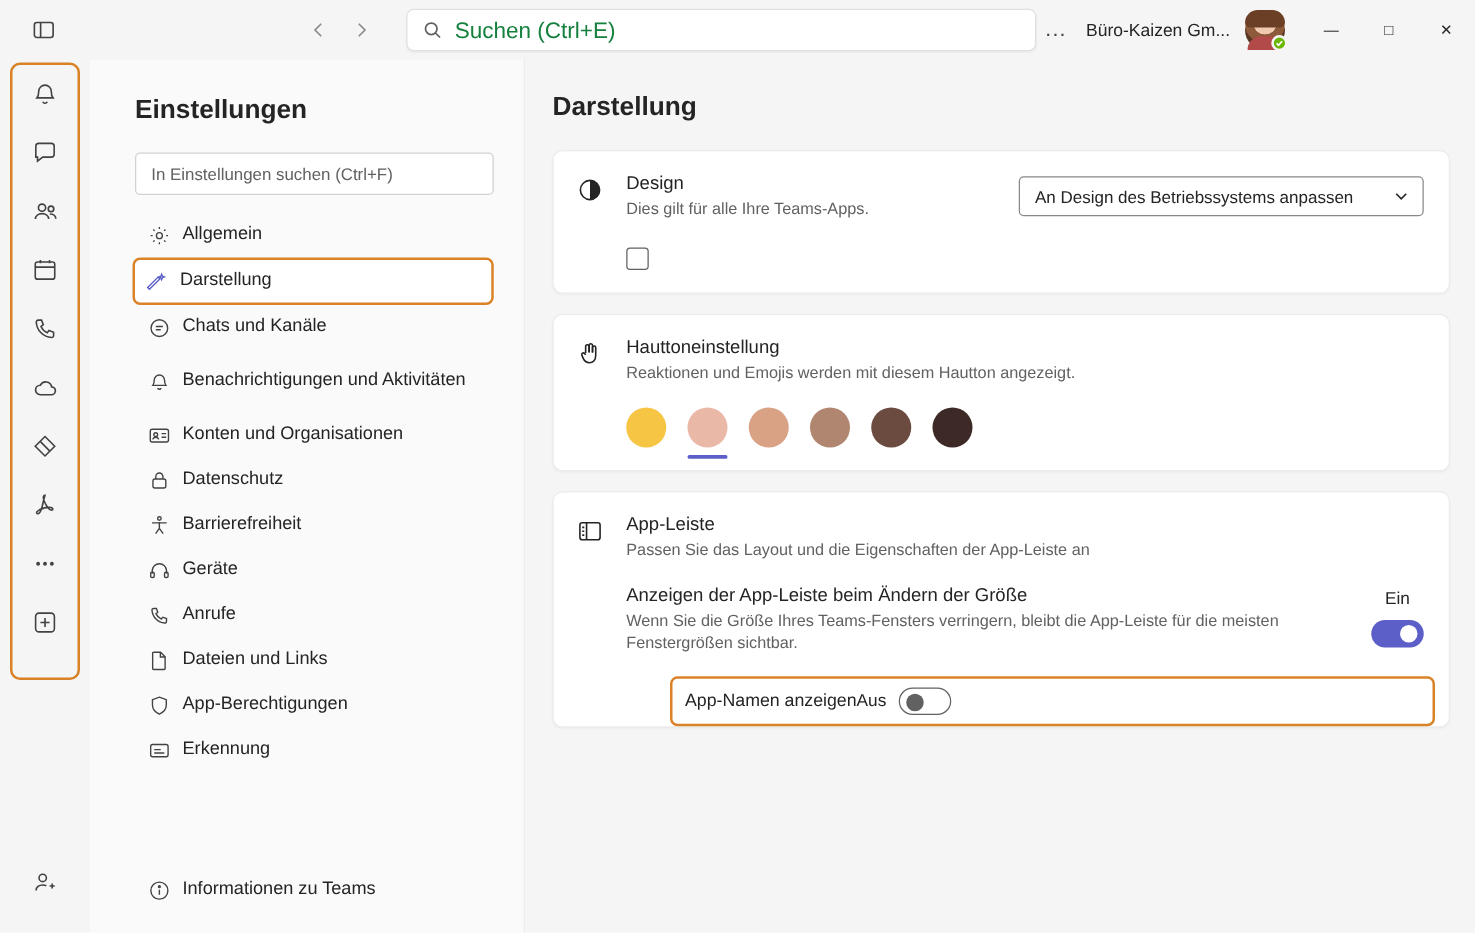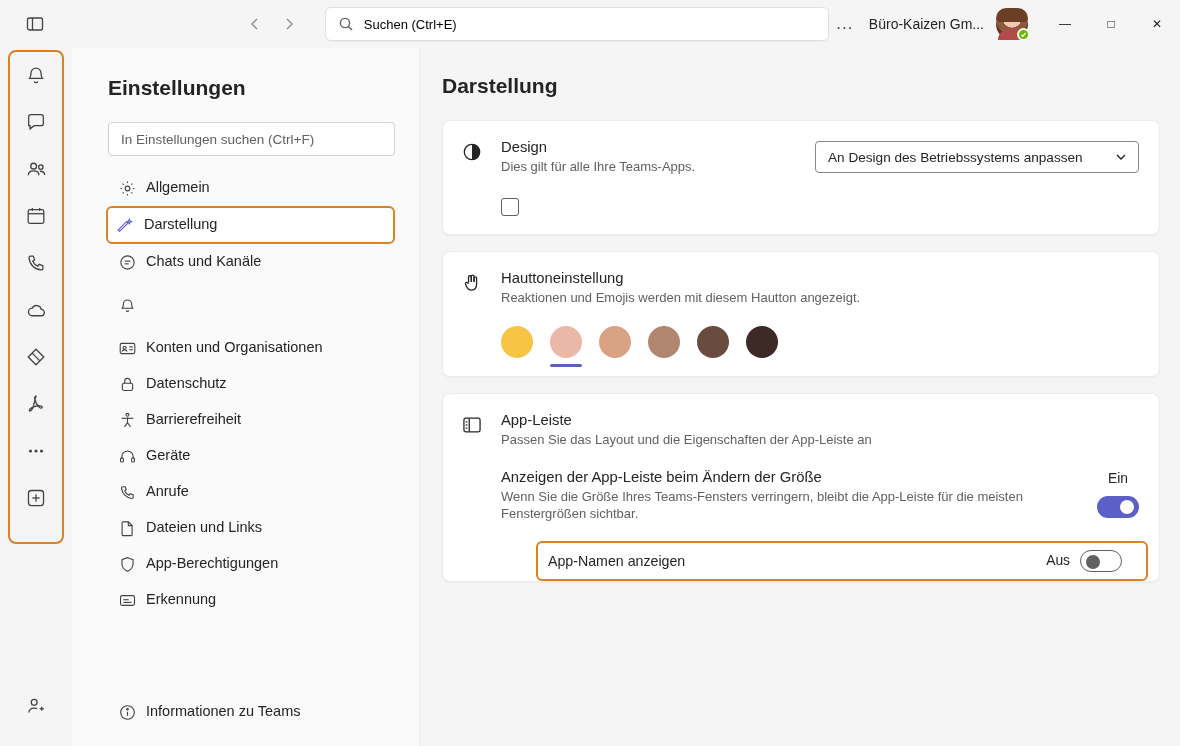--- a/index.html
+++ b/index.html
@@ -47,21 +47,21 @@
     width: 512px; height: 34px;
     background: #ffffff;
     border: 1px solid #e0e0e0;
     border-radius: 6px;
     display: flex; align-items: center;
     padding: 0 12px;
     box-shadow: 0 1px 1px rgba(0,0,0,0.04);
   }
   .searchbar .s-icon { color: #616161; margin-right: 10px; display:flex; }
   .searchbar .s-text {
-    color: #000000; font-size: 13px;
+    color: #15803d; font-size: 18px;
   }
 
   .tb-right {
     margin-left: auto; display: flex; align-items: center; height: 48px;
   }
   .ellipsis {
     width: 32px; height: 32px; display:flex; align-items:center; justify-content:center;
     color: #424242; font-size: 17px; letter-spacing: 1px;
   }
   .org-name {
@@ -233,21 +233,21 @@
     position: absolute; top: 4px; width: 14px; height: 14px; border-radius: 50%;
   }
   .toggle.on .knob { right: 5px; background: #ffffff; }
   .toggle.off .knob { left: 5px; background: #616161; }
 
   .highlight-row {
     margin: 18px -20px -18px -18px;
     border: 2px solid #d98227;
     border-radius: 6px;
     height: 40px;
-    display: flex; align-items: center; justify-content: space-between;
+    display: flex; align-items: center; 
     padding: 0 24px 0 10px;
     position: relative;
     left: 53px; width: 612px;
     background: #ffffff;
   }
   .highlight-row .hl-label { font-size: 14.2px; color: #242424; }
   .hl-right { display: flex; align-items: center; gap: 10px; }
   svg { display: block; }
 </style>
 </head>
@@ -457,20 +457,21 @@
         <span class="nav-label">Chats und Kanäle</span>
       </div>
 
       <div class="nav-item two-line">
         <span class="nav-icon">
           <svg width="19" height="19" viewBox="0 0 24 24" fill="none" stroke="#424242" stroke-width="1.4">
             <path d="M6.8 10.2a5.2 5.2 0 0 1 10.4 0c0 3.3 1 4.8 1.4 5.3H5.4c.4-.5 1.4-2 1.4-5.3z"></path>
             <path d="M10.2 18.3a2 2 0 0 0 3.6 0"></path>
           </svg>
         </span>
+        <span class="nav-label">Benachrichtigungen und Aktivitäten</span>
       </div>
 
       <div class="nav-item">
         <span class="nav-icon">
           <svg width="19" height="19" viewBox="0 0 24 24" fill="none" stroke="#424242" stroke-width="1.4">
             <rect x="2.8" y="5.5" width="18.4" height="13" rx="2"></rect>
               <circle cx="8.3" cy="11" r="1.9"></circle>
             <path d="M5.2 15.8c.4-1.4 1.7-2.1 3.1-2.1s2.7.7 3.1 2.1"></path>
             <line x1="14.2" y1="10" x2="18.8" y2="10"></line>
               <line x1="14.2" y1="13.6" x2="18.8" y2="13.6"></line>

